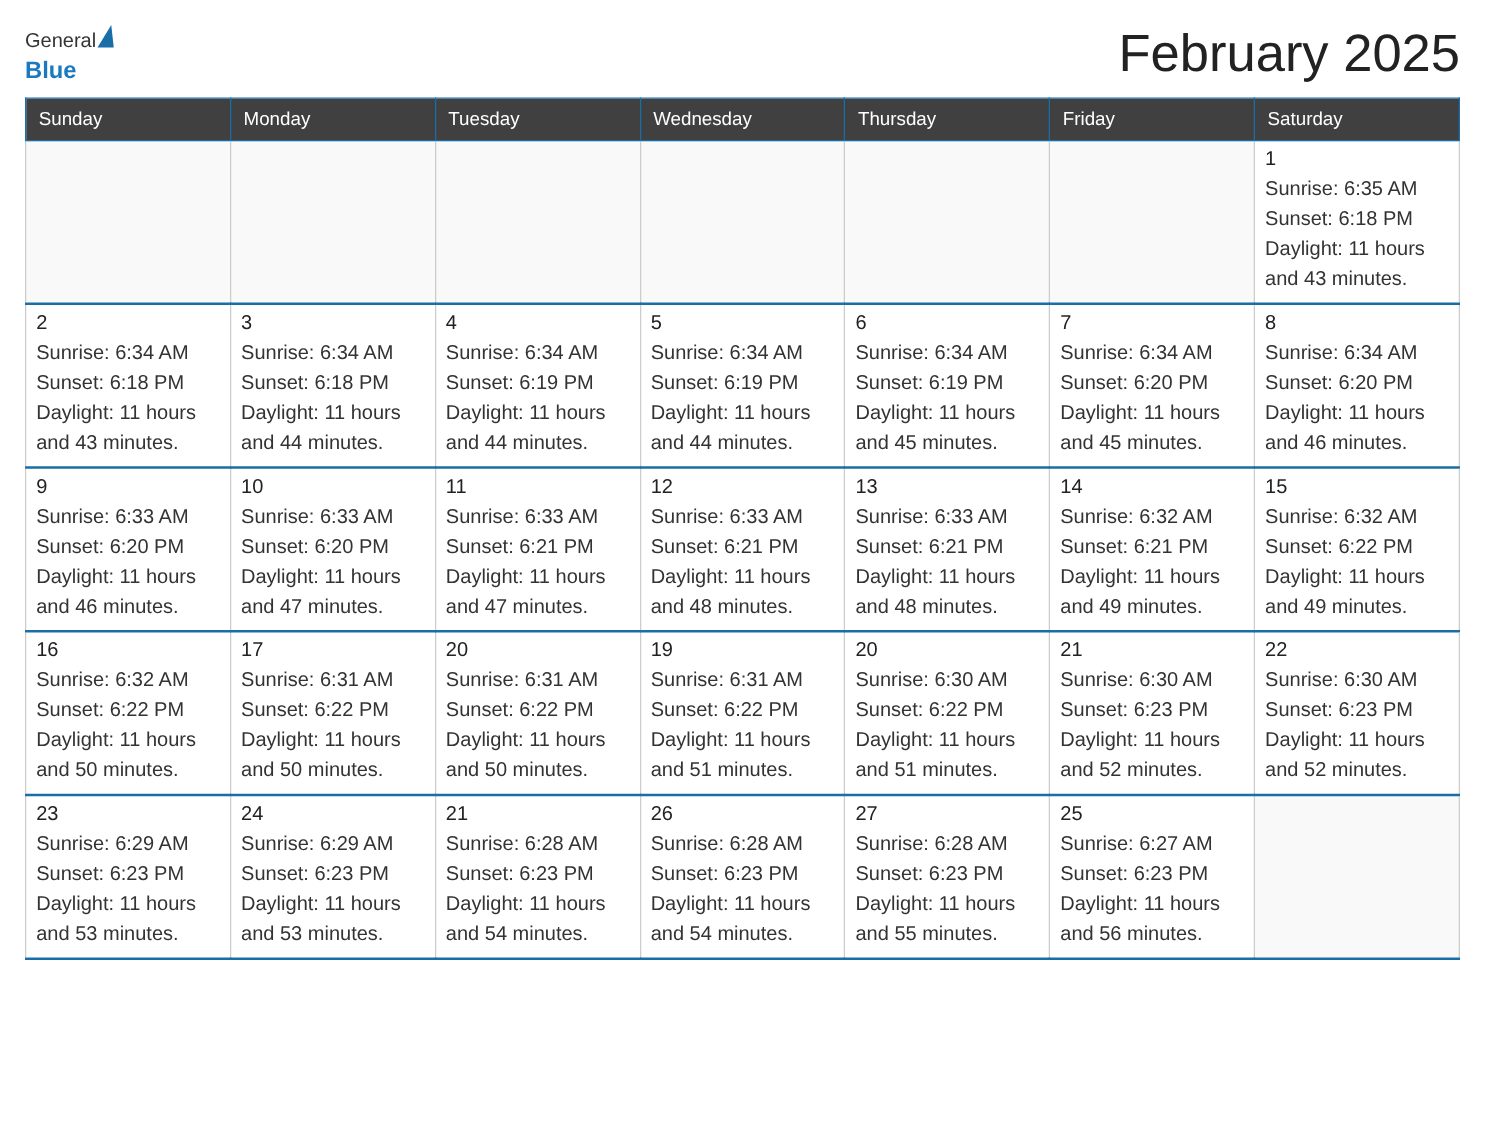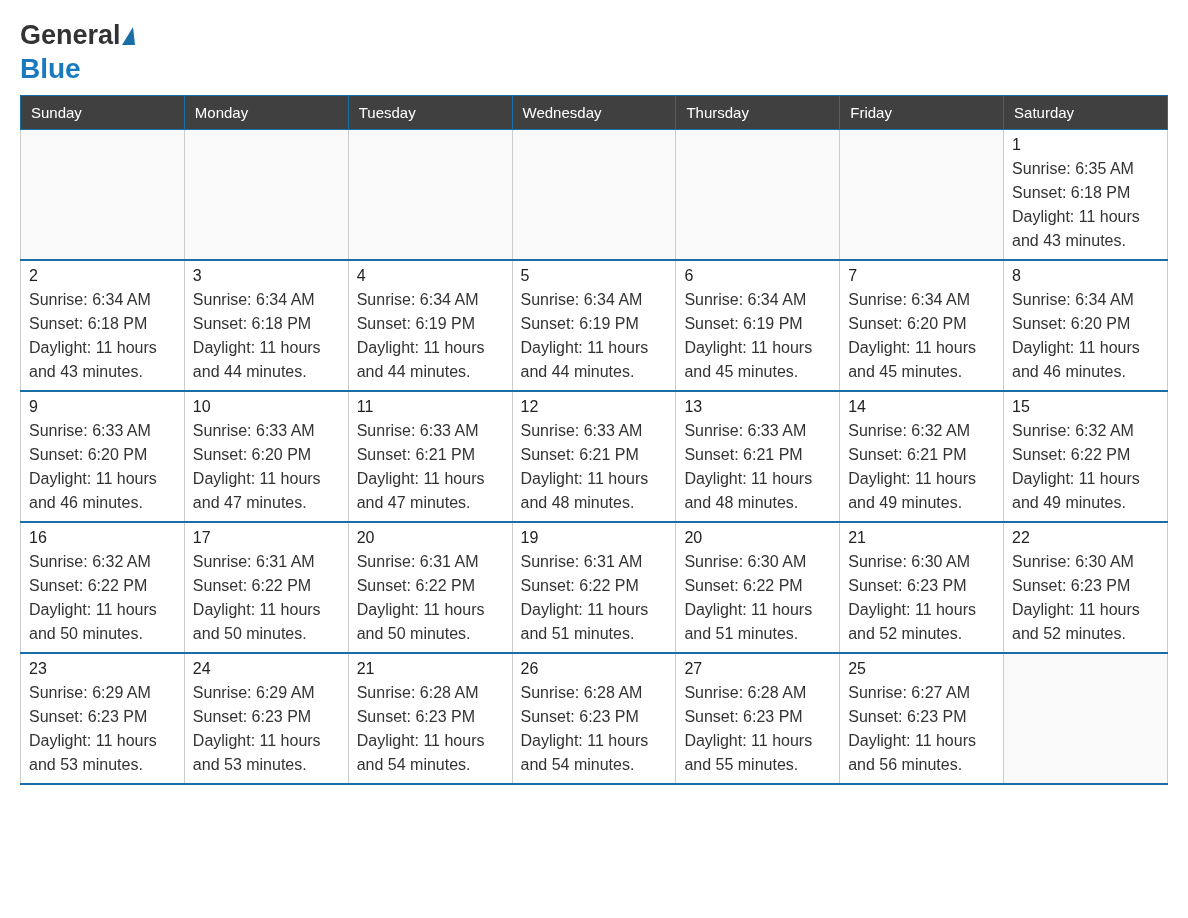--- a/index.html
+++ b/index.html
@@ -15,26 +15,26 @@
       justify-content: space-between;
       align-items: flex-start;
       margin-bottom: 10px;
     }
     .logo {
       display: flex;
       align-items: center;
       gap: 0;
     }
     .logo-general {
-      font-size: 27px;
-      font-weight: bold;
+      font-size: 16px;
+      font-weight: normal;
       color: #333;
     }
     .logo-blue {
-      font-size: 28px;
+      font-size: 19px;
       font-weight: bold;
       color: #1a7abf;
     }
     .title-section {
       text-align: right;
     }
     .month-title {
       font-size: 42px;
       font-weight: normal;
       color: #222;
@@ -93,20 +93,21 @@
 <body>
 
 <div class="header">
   <div class="logo">
     <span style="display:inline-block; position:relative;">
       <span class="logo-general">General</span><span style="display:inline-block; width:0; height:0; border-left:11px solid transparent; border-right:2px solid transparent; border-bottom:18px solid #1a6ea8; margin-left:1px; vertical-align:middle; margin-bottom:8px;"></span><br>
       <span class="logo-blue" style="margin-left:0;">Blue</span>
     </span>
   </div>
   <div class="title-section">
+    <div class="month-title">February 2025</div>
   </div>
 </div>
 
 <table class="calendar">
   <thead>
     <tr>
     <th>Sunday</th>
         <th>Monday</th>
         <th>Tuesday</th>
         <th>Wednesday</th>

